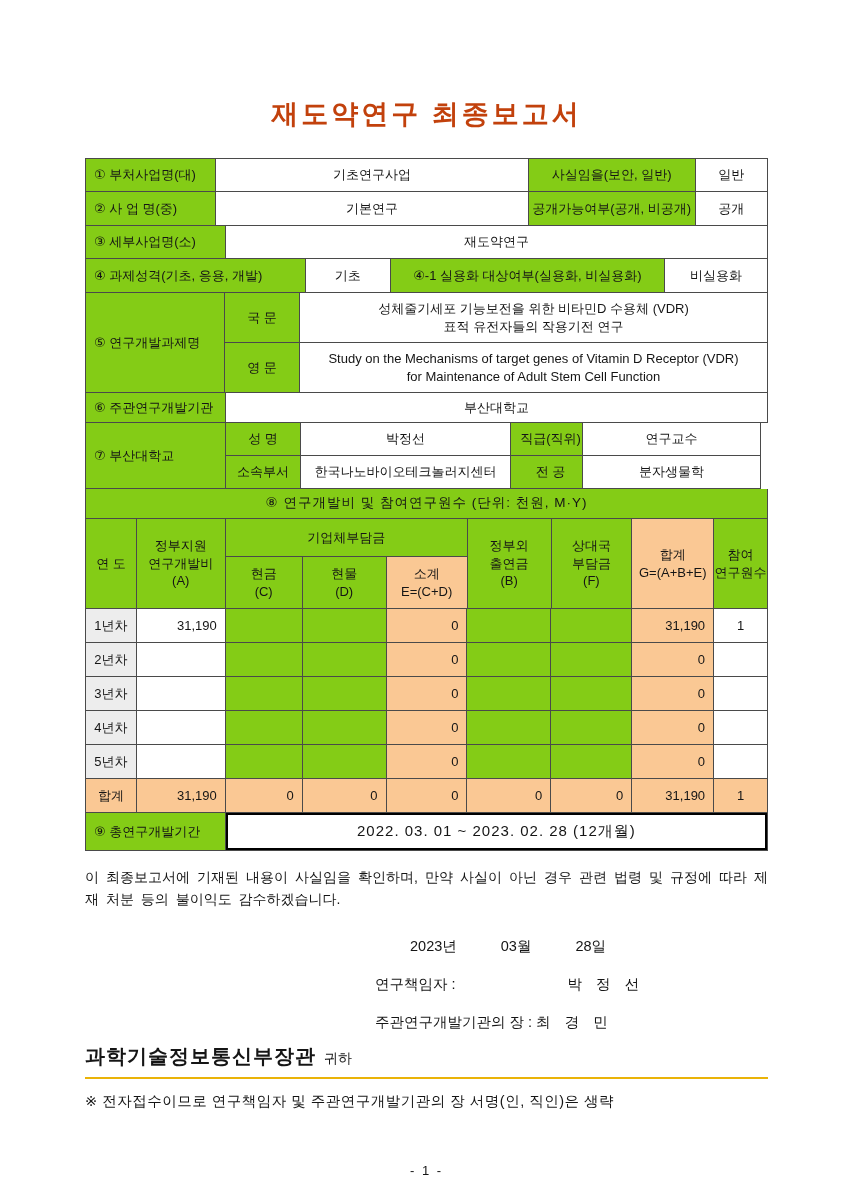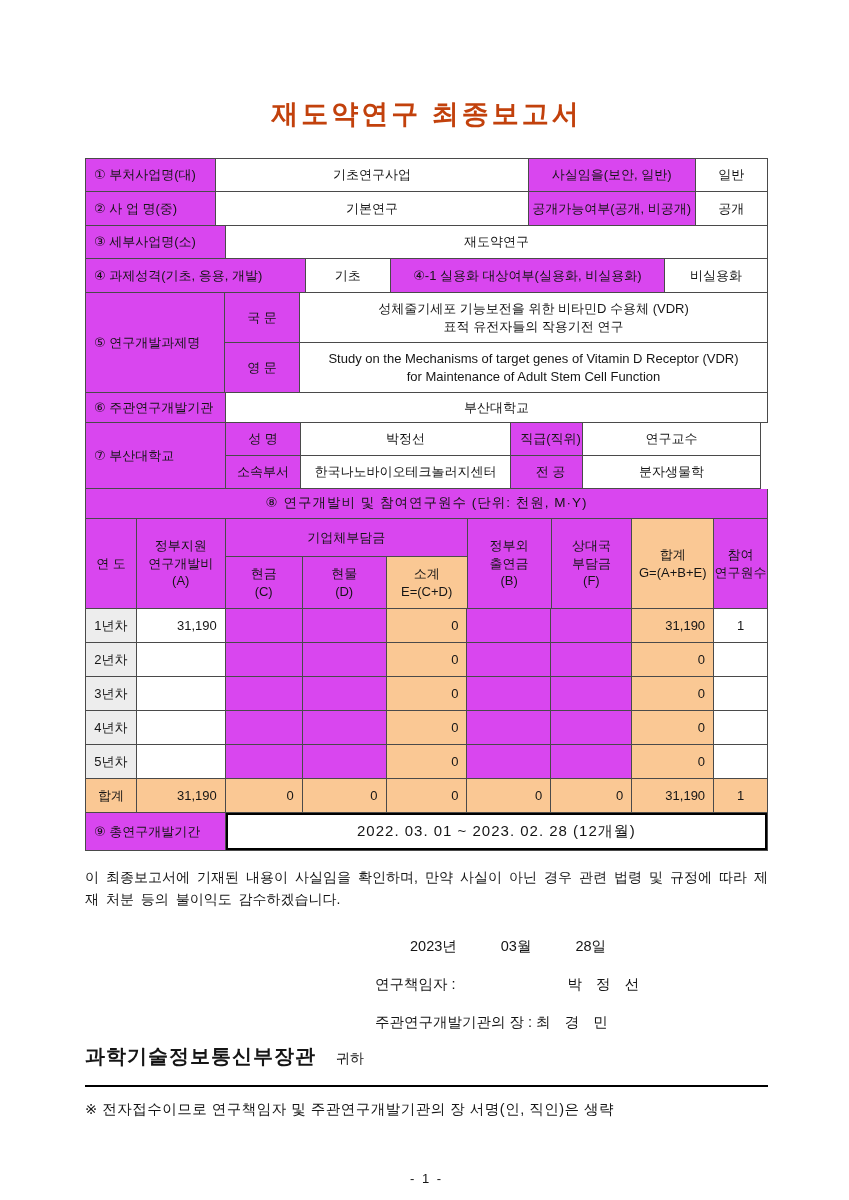--- a/index.html
+++ b/index.html
@@ -16,21 +16,21 @@
   }
   
   .tbl { margin-top:26px; border-top:1px solid #4a4a4a; border-left:1px solid #4a4a4a; }
   .row { display:flex; }
   .cell {
     display:flex; align-items:center; justify-content:center;
     border-right:1px solid #4a4a4a; border-bottom:1px solid #4a4a4a;
     font-size:13px; line-height:1.35; text-align:center;
   }
   .lab { justify-content:flex-start; padding-left:8px; text-align:left; }
-  .gray { background:#d946ef; }
+  .gray { background:#84cc16; }
   .lgray { background:#ededed; }
   .orange { background:#fac894; }
   .pre { white-space:pre-line; }
   .num { justify-content:flex-end; padding-right:8px; }
   .col { display:flex; flex-direction:column; }
   
   .w140{width:140px;} .w285{width:337px;} .w180{width:180px;} .w78{width:78px;}
   .w220{width:220px;} .w85{width:85px;} .w275{width:275px;} .w103{width:103px;}
   .w75{width:75px;} .w468{width:468px;} .w210{width:210px;} .w80{width:72px;padding-left:8px;} .w178{width:178px;}
   .w543{width:543px;} .w683{width:683px;} .w242{width:242px;}
@@ -43,22 +43,22 @@
   .c5{width:81px;} .c6{width:84px;} .c7{width:81px;} .c8{width:82px;} .c9{width:54px;}
   .sec8 { font-size:13.5px; letter-spacing:1px; }
   .period-val { box-shadow:inset 0 0 0 2px #000; font-size:15px; letter-spacing:1px; }
   
   .decl { margin-top:15px; font-size:14px; line-height:1.6; text-align:justify; word-spacing:3px; }
   .date-row { margin-top:26px; margin-left:325px; display:flex; gap:44px; font-size:14.5px; }
   .sig-row { margin-top:19px; margin-left:290px; display:flex; font-size:14.5px; }
   .sig-name-pi { margin-left:112px; white-space:pre; letter-spacing:2px; }
   .sig-name-head { margin-left:4px; white-space:pre; letter-spacing:2px; }
   .recipient-row {
-    margin-top:11px; border-bottom:2px solid #000000; padding-bottom:15px;
-    display:flex; align-items:baseline; gap:20px;
+    margin-top:11px; border-bottom:2px solid #eab308; padding-bottom:7px;
+    display:flex; align-items:baseline; gap:8px;
   }
   .recipient { font-size:20px; font-weight:bold; letter-spacing:1px; }
   .recipient-suffix { font-size:14px; }
   .note { margin-top:13px; font-size:14.5px; letter-spacing:0.5px; }
   .footer { margin-top:52px; text-align:center; font-size:13px; letter-spacing:2px; }
 </style>
 </head>
 <body>
 
 <div class="page">

